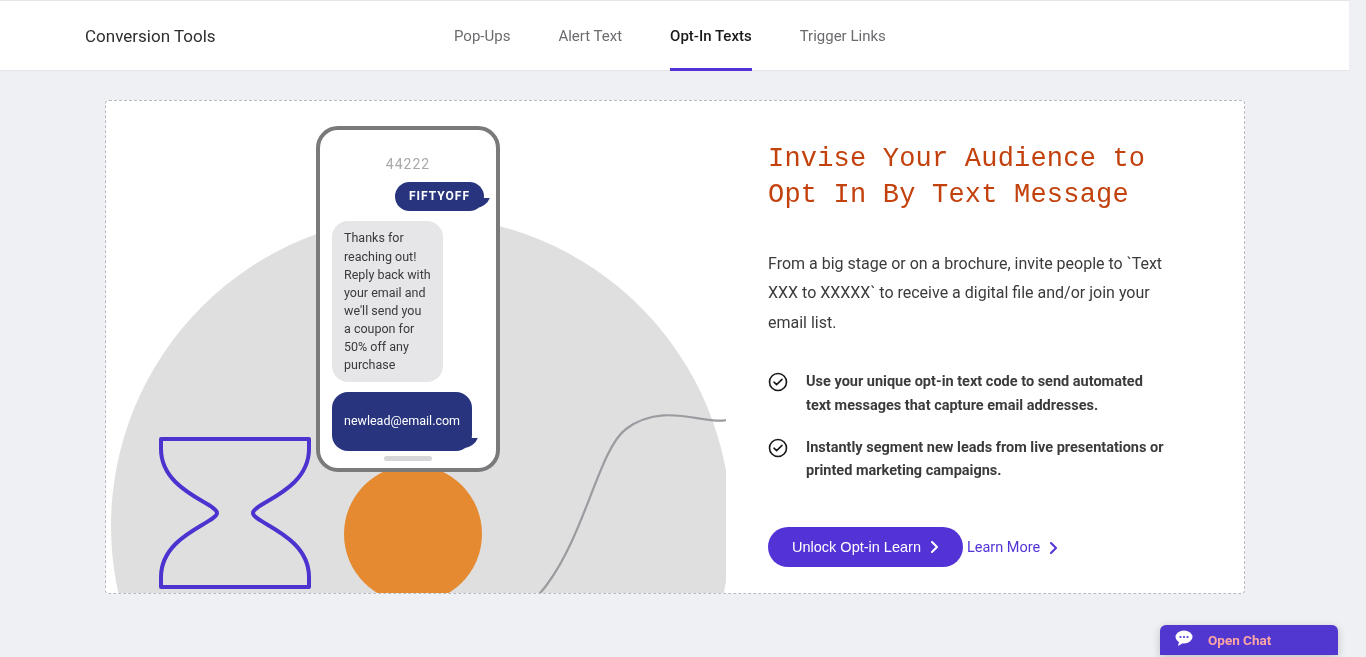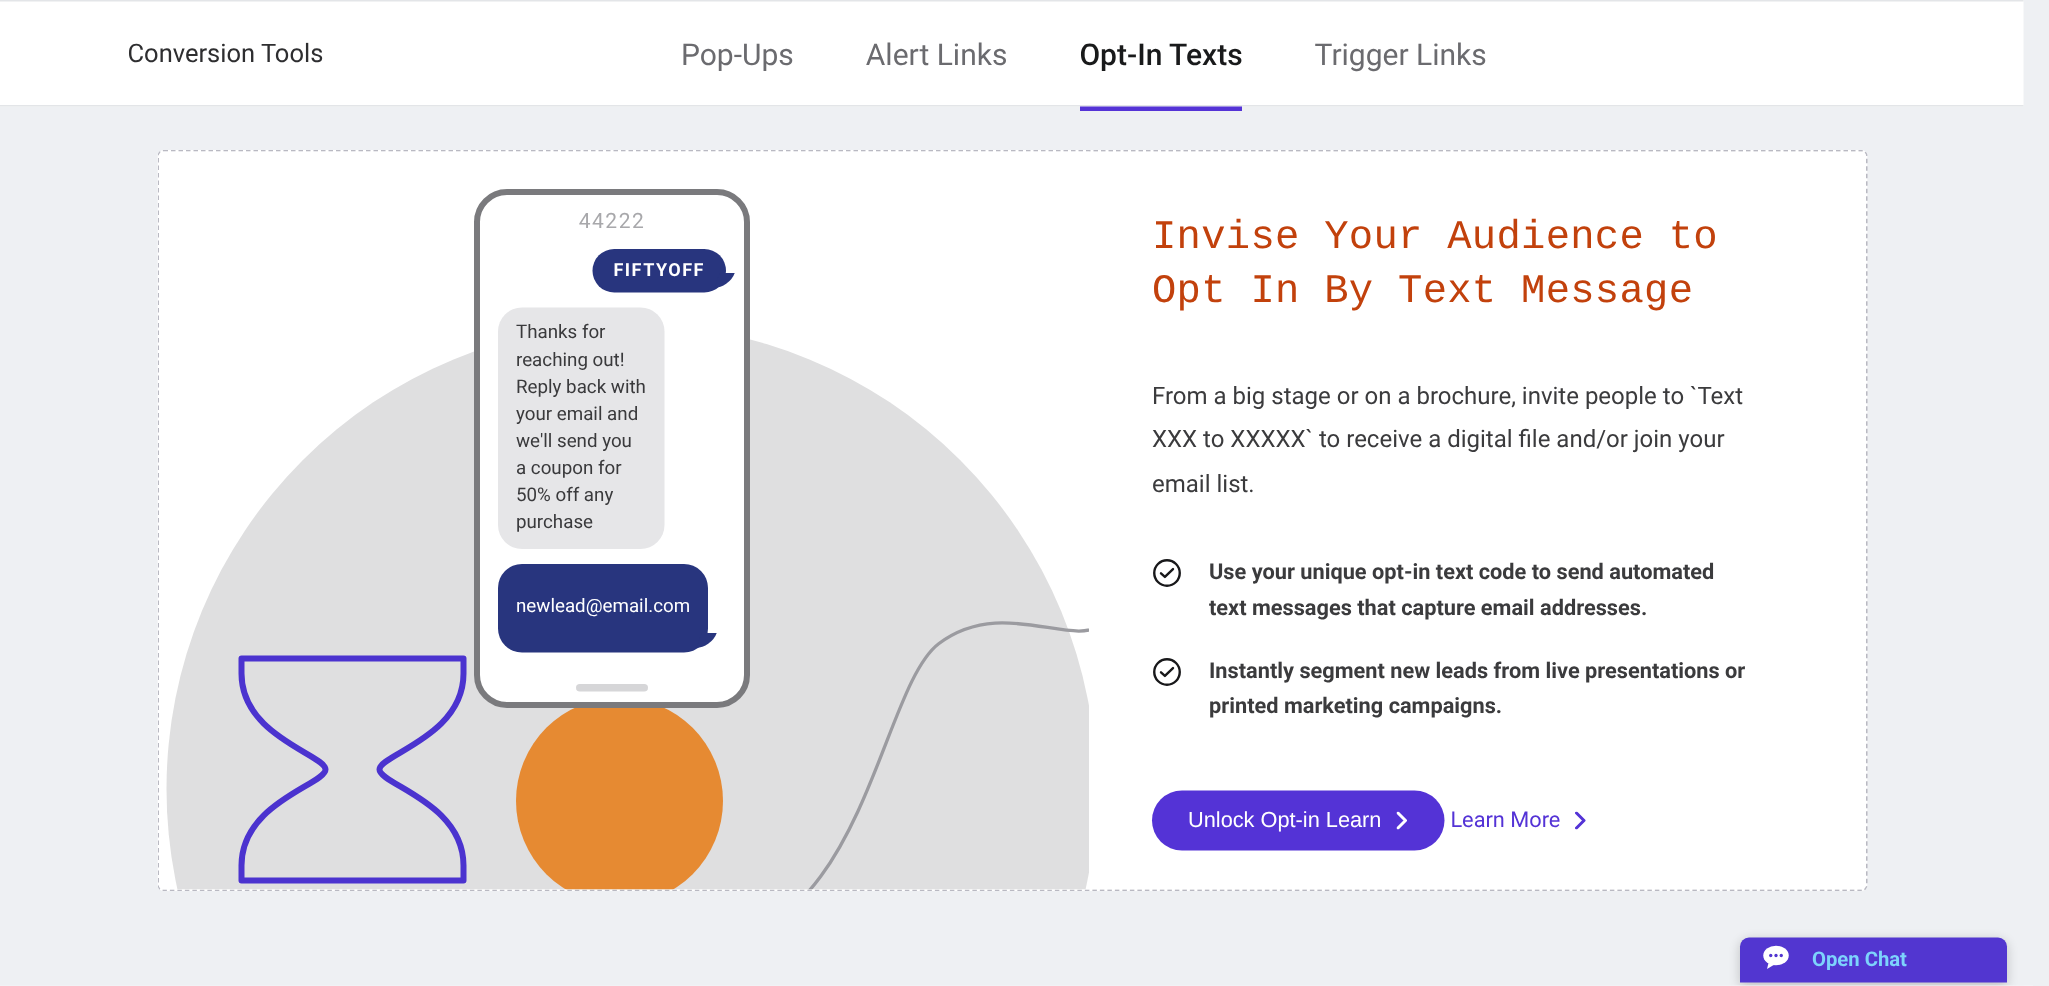--- a/index.html
+++ b/index.html
@@ -2,65 +2,65 @@
 <html><head>
 <meta charset="utf-8">
 <style>
   * { box-sizing: border-box; margin: 0; padding: 0; }
   html, body { width: 1366px; height: 657px; font-family: -apple-system, BlinkMacSystemFont, "Segoe UI", Roboto, sans-serif; background: #eef0f3; overflow: hidden; }
   .viewport { position: relative; width: 1349px; height: 657px; background: #eef0f3; }
 
   .top-nav { position: absolute; left: 0; top: 0; width: 1349px; height: 71px; background: #fff; border-top: 1px solid #e3e5e8; border-bottom: 1px solid #e3e5e8; display: flex; align-items: center; }
   .nav-title { position: absolute; left: 85px; top: 25px; font-size: 17px; color: #2e2e30; font-weight: 400; }
   .nav-tabs { position: absolute; left: 454px; top: 0; height: 70px; display: flex; align-items: center; gap: 48px; }
-  .nav-tab { font-size: 20px; color: #6b6b6f; cursor: pointer; padding: 25px 0 23px 0; border-bottom: 3px solid transparent; }
+  .nav-tab { font-size: 15px; color: #6b6b6f; cursor: pointer; padding: 25px 0 23px 0; border-bottom: 3px solid transparent; }
   .nav-tab.active { color: #191a1b; border-bottom: 3px solid #5433d6; font-weight: 500; }
 
   .card { position: absolute; left: 105px; top: 100px; width: 1140px; height: 494px; border: 1.5px dashed #b9b9c2; border-radius: 4px; background: #fff; overflow: hidden; }
 
   .illus-area { position: absolute; left: 0; top: 0; width: 620px; height: 492px; background: #fff; overflow: hidden; }
   .big-circle { position: absolute; left: 5px; top: 115px; width: 620px; height: 620px; background: #dfdfe0; border-radius: 50%; }
   .orange-circle { position: absolute; left: 238px; top: 364px; width: 138px; height: 138px; background: #e68a32; border-radius: 50%; }
   .hourglass { position: absolute; left: 47px; top: 330px; width: 164px; height: 164px; }
   .hourglass svg { width: 100%; height: 100%; }
   .ribbon { position: absolute; left: 350px; top: 158px; width: 420px; height: 380px; }
 
   .phone { position: absolute; left: 210px; top: 25px; width: 184px; height: 346px; background: #fff; border: 4px solid #7a7a7d; border-radius: 22px; overflow: hidden; }
-  .phone-top { text-align: center; font-size: 14px; color: #a8a8ab; padding-top: 10px; letter-spacing: 1px; }
+  .phone-top { text-align: center; font-size: 14px; color: #a8a8ab; padding-top: 26px; letter-spacing: 1px; }
   .bubble { margin: 10px 12px 0 12px; padding: 8px 12px; border-radius: 16px; font-size: 12px; line-height: 1.45; position: relative; }
   .bubble.blue { background: #28357e; color: #fff; font-weight: 700; letter-spacing: 1px; width: fit-content; margin-left: auto; margin-right: 12px; text-align: center; font-size: 12px; padding: 6px 14px; }
   .bubble.blue::after { content:""; position:absolute; right:-4px; bottom:3px; width:10px; height:10px; background:#28357e; border-bottom-right-radius:10px; transform: skewX(-20deg);}
   .bubble.gray { background: #e6e6e8; color: #3a3a3c; width: 111px; margin-left: 12px; margin-right: auto; font-size: 12.5px; }
   .bubble.blue2 { background: #28357e; color: #fff; width: fit-content; margin-left: 12px; margin-right: auto; font-size: 12.5px; padding: 20px 12px; }
   .bubble.blue2::after { content:""; position:absolute; right:-4px; bottom:3px; width:10px; height:10px; background:#28357e; border-bottom-right-radius:10px; transform: skewX(-20deg);}
   .phone-bar { position: absolute; bottom: 7px; left: 50%; transform: translateX(-50%); width: 48px; height: 5px; background: #d6d6d8; border-radius: 3px; }
 
   .content { position: absolute; left: 662px; top: 40px; width: 430px; }
   .headline { font-family: Liberation Mono, monospace; font-size: 27px; line-height: 1.35; color: #c2410c; font-weight: 500; letter-spacing: 0.2px; margin-bottom: 35px; }
   .lead { font-size: 16px; line-height: 1.85; color: #3b3b3d; margin-bottom: 32px; max-width: 400px; }
   .feat { display: flex; gap: 18px; margin-bottom: 18px; font-weight: bold; }
   .feat .ico { flex: 0 0 20px; height: 20px; margin-top: 2px; }
   .feat .txt { font-size: 14.5px; line-height: 1.65; color: #3b3b3d; max-width: 360px; }
   .cta { margin-top: 26px; display: inline-flex; align-items: center; gap: 10px; background: #5433d6; color: #fff; font-size: 14.5px; font-weight: 500; padding: 12px 24px; border-radius: 999px; cursor: pointer; border: none; }
   .learn { margin-top: 34px; display: inline-flex; align-items: center; gap: 10px; color: #5433d6; font-size: 14.5px; cursor: pointer; }
 
-  .chat-widget { position: absolute; right: 11px; bottom: 2px; width: 178px; height: 30px; background: #5236d0; color: #7dd3fc; border-radius: 6px 6px 0 0; display: flex; align-items: center; gap: 14px; padding: 0 14px; cursor: pointer; box-shadow: 0 2px 8px rgba(0,0,0,0.2); }
+  .chat-widget { position: absolute; right: 11px; bottom: 2px; width: 178px; height: 30px; background: #5236d0; color: #fca5a5; border-radius: 6px 6px 0 0; display: flex; align-items: center; gap: 14px; padding: 0 14px; cursor: pointer; box-shadow: 0 2px 8px rgba(0,0,0,0.2); }
   .chat-widget .lbl { font-size: 13.5px; font-weight: 700; }
   .chev { display:inline-flex; }
 </style>
 </head>
 <body>
 
 <div class="viewport">
 
   <div class="top-nav">
     <div class="nav-title">Conversion Tools</div>
     <div class="nav-tabs">
       <div class="nav-tab">Pop-Ups</div>
-      <div class="nav-tab">Alert Links</div>
+      <div class="nav-tab">Alert Text</div>
       <div class="nav-tab active">Opt-In Texts</div>
       <div class="nav-tab">Trigger Links</div>
     </div>
   </div>
 
   <div class="card">
 
     <div class="illus-area">
       <div class="big-circle"></div>
       <svg class="ribbon" viewBox="0 0 420 380">

